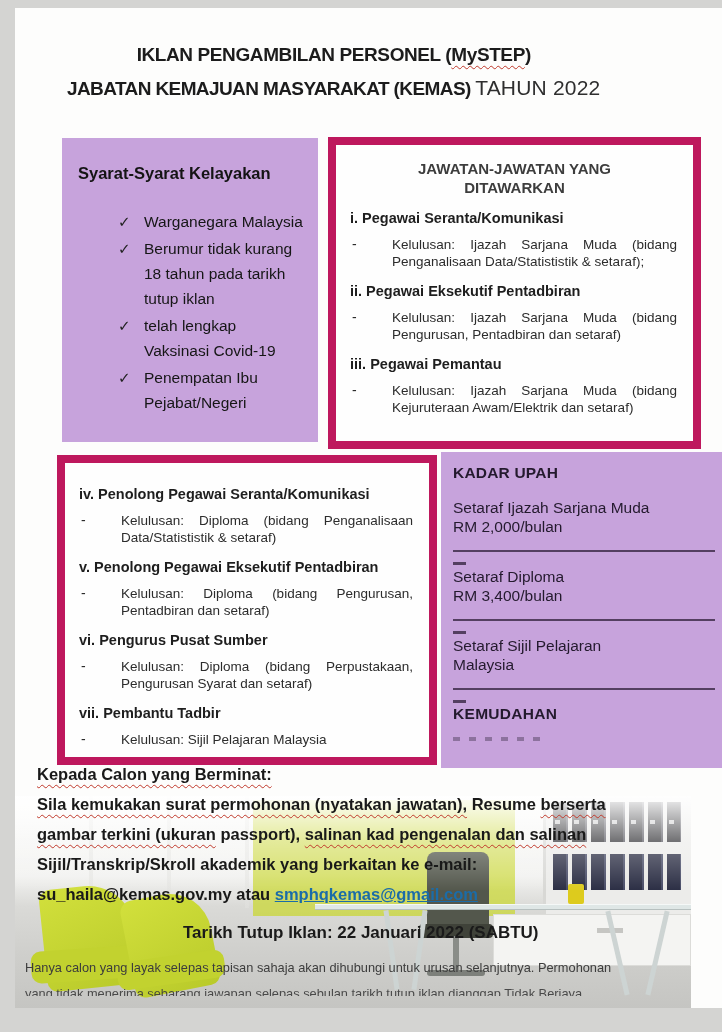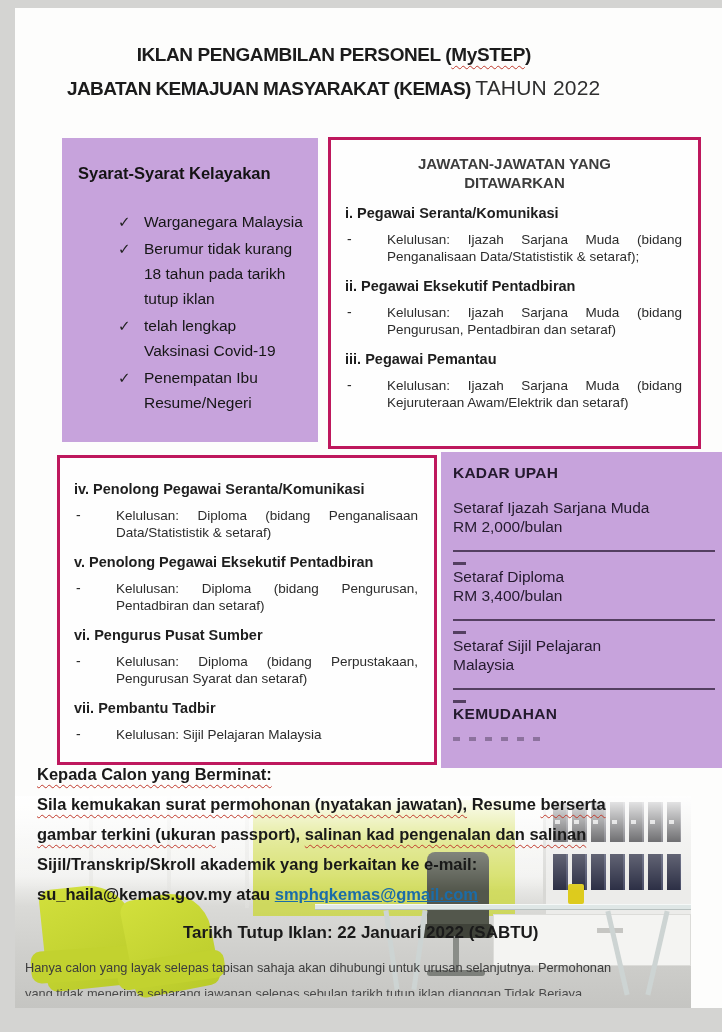--- a/index.html
+++ b/index.html
@@ -25,21 +25,21 @@
   .sq {
     text-decoration: underline;
     text-decoration-style: wavy;
     text-decoration-color: #c0392b;
     text-decoration-thickness: 1px;
     text-underline-offset: 4px;
   }
   
   .box { position: absolute; }
   .purple { background: #c7a3dc; }
-  .bordered { background: #fefefe; border: 3px solid #be185d; }
+  .bordered { background: #fefefe; border: 8px solid #be185d; }
 
   .syarat { left: 47px; top: 130px; width: 256px; height: 304px; padding: 26px 14px 0 16px; }
   .syarat h2 { font-size: 16.5px; font-weight: 700; color: #141414; margin-bottom: 26px; }
   .syarat ul { list-style: none; }
   .syarat li { display: flex; margin-bottom: 2px; padding-left: 40px; }
   .chk { width: 26px; flex: 0 0 26px; font-size: 15px; font-weight: 700; color: #222; line-height: 25px; }
   .syarat li .itx { font-size: 15.5px; line-height: 25px; color: #161616; }
 
   .jawatan { left: 313px; top: 129px; width: 373px; height: 312px; padding: 8px 12px 0 12px; }
   .boxtitle { text-align: center; font-size: 15px; font-weight: 700; color: #3d3d3d; line-height: 19px; }
@@ -133,21 +133,21 @@
       <li>
           <span class="chk">✓</span>
           <span class="itx">Berumur tidak kurang 18 tahun pada tarikh tutup iklan</span>
         </li>
       <li>
           <span class="chk">✓</span>
           <span class="itx">telah lengkap Vaksinasi Covid-19</span>
         </li>
       <li>
           <span class="chk">✓</span>
-          <span class="itx">Penempatan Ibu Resume/Negeri</span>
+          <span class="itx">Penempatan Ibu Pejabat/Negeri</span>
         </li>
     </ul>
   </section>
 
   <section class="box bordered jawatan">
     <div class="boxtitle" style="margin-top:6px">
       <div>JAWATAN-JAWATAN YANG</div>
       <div>DITAWARKAN</div>
     </div>
     <div class="item">

